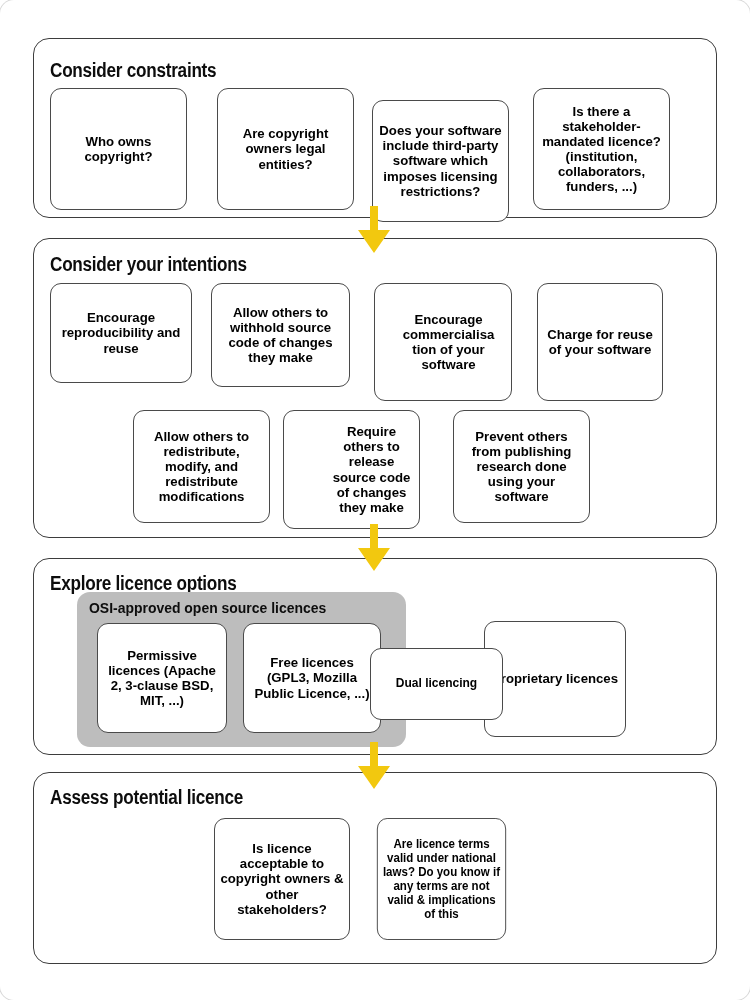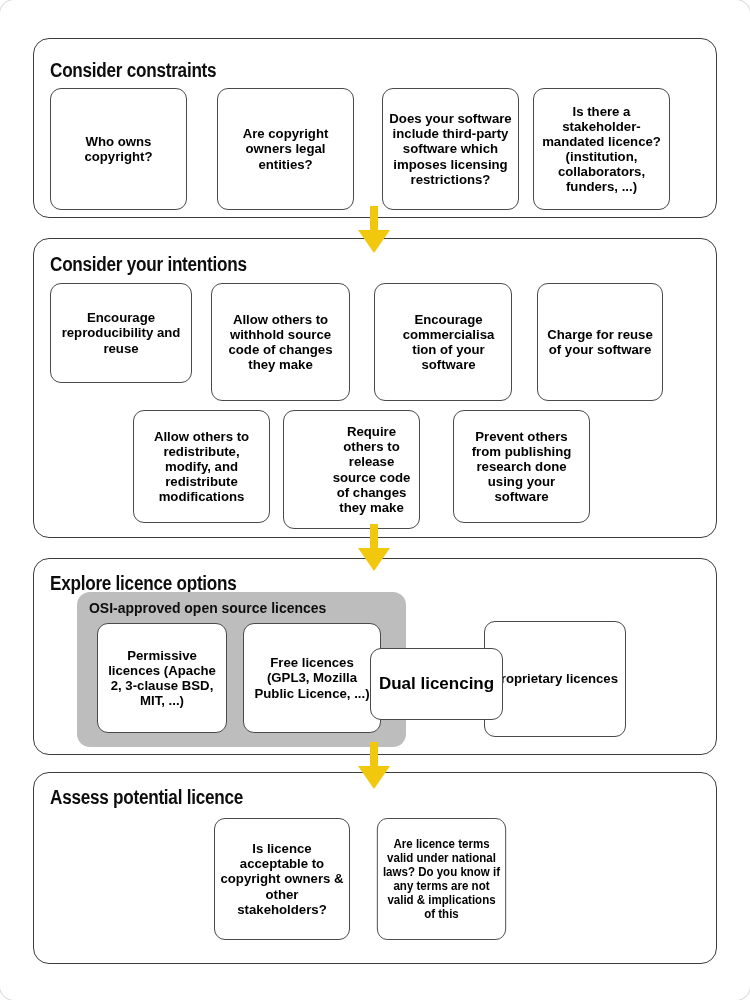--- a/index.html
+++ b/index.html
@@ -61,21 +61,21 @@
     color: #000000;
     font-weight: bold;
     line-height: 1.14;
     padding: 4px 5px;
     z-index: 3;
   }
   .box span { display: block; width: 100%; }
 
   .t13 { font-size: 13.2px; }
   .t12 { font-size: 12.4px; }
-  .t14 { font-size: 17px; }
+  .t14 { font-size: 12px; }
   .narrow {
     font-family: "Liberation Sans Narrow", "Liberation Sans", sans-serif;
     transform: scaleX(0.93);
   }
 
   
   .group {
     position: absolute;
     background: #bdbdbd;
     border-radius: 13px;
@@ -108,39 +108,39 @@
   <div class="panel" style="left:33px; top:38px; width:684px; height:180px;">
   </div>
   <div class="panel-title" style="left:50px; top:59px;">Consider constraints</div>
 
   <div class="box t13" style="left:50px; top:88px; width:137px; height:122px;">
     <span>Who owns copyright?</span>
   </div>
   <div class="box t13" style="left:217px; top:88px; width:137px; height:122px;">
     <span>Are copyright owners legal entities?</span>
   </div>
-  <div class="box t13" style="left:372px; top:88px; width:137px; height:122px;margin-left:10px;">
+  <div class="box t13" style="left:372px; top:100px; width:137px; height:122px;">
     <span>Does your software include third-party software which imposes licensing restrictions?</span>
   </div>
   <div class="box t13" style="left:533px; top:88px; width:137px; height:122px;">
     <span>Is there a stakeholder-mandated licence? (institution, collaborators, funders, ...)</span>
   </div>
 
   <svg class="arrow" style="left:352px; top:206px;" width="44" height="48" viewBox="0 0 44 48">
     <polygon points="18,0 26,0 26,24 38,24 22,47 6,24 18,24" fill="#F2C80F"></polygon>
   </svg>
 
   <div class="panel" style="left:33px; top:238px; width:684px; height:300px;">
   </div>
   <div class="panel-title" style="left:50px; top:253px;">Consider your intentions</div>
 
   <div class="box t13" style="left:50px; top:283px; width:142px; height:100px;">
     <span>Encourage reproducibility and reuse</span>
   </div>
-  <div class="box t13" style="left:211px; top:283px; width:139px; height:118px;">
+  <div class="box t13" style="left:211px; top:283px; width:139px; height:104px;">
     <span>Allow others to withhold source code of changes they make</span>
   </div>
   <div class="box t13" style="left:374px; top:283px; width:138px; height:118px;padding-left:16px;">
     <span>Encourage commercialisa tion of your software</span>
   </div>
   <div class="box t13" style="left:537px; top:283px; width:126px; height:118px;">
     <span>Charge for reuse of your software</span>
   </div>
 
   <div class="box t13" style="left:133px; top:410px; width:137px; height:113px;">

